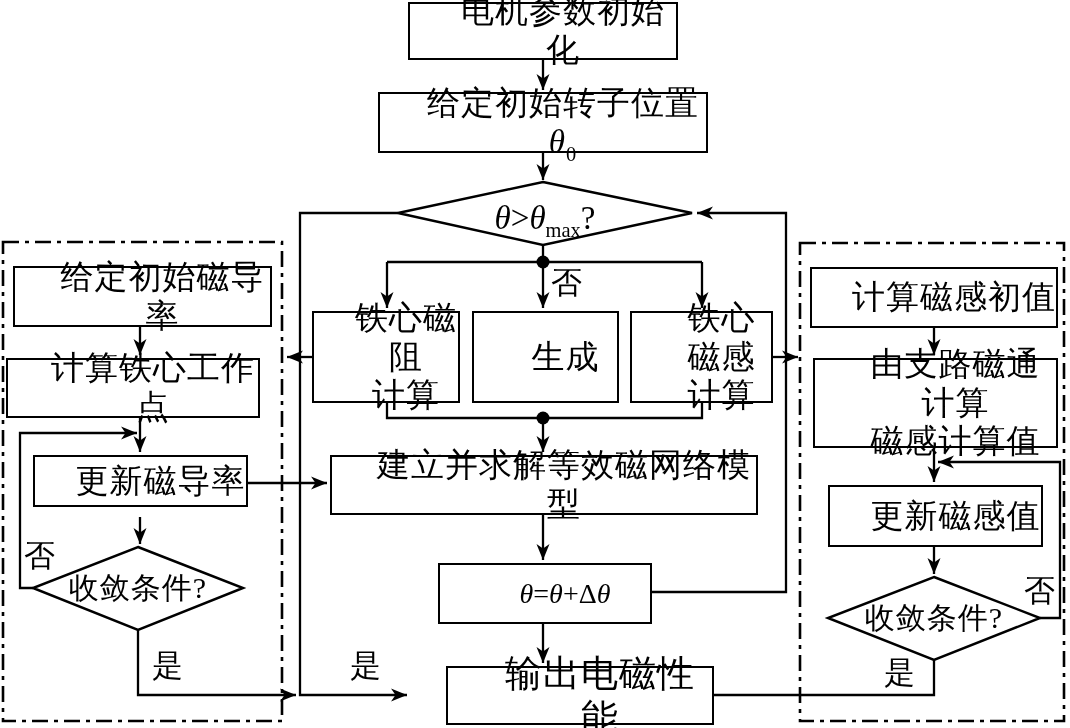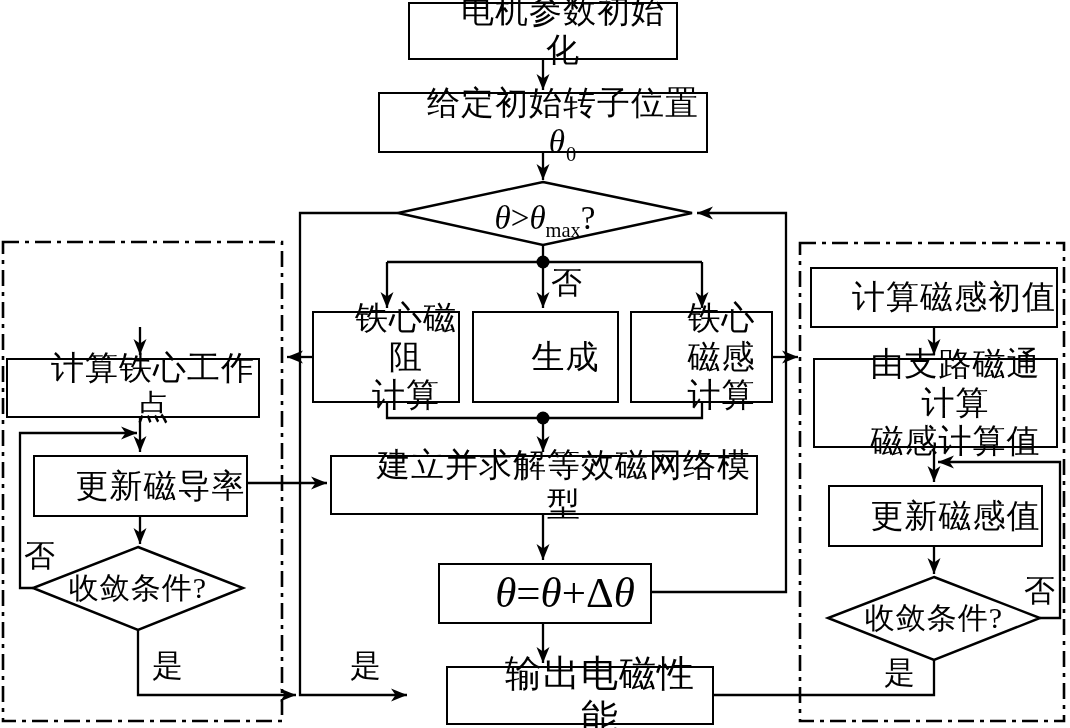--- a/index.html
+++ b/index.html
@@ -9,21 +9,21 @@
     overflow:hidden;
   }
   .layer{position:absolute;left:0;top:0;z-index:1;}
   .node{
     position:absolute;box-sizing:border-box;z-index:2;
     background:#ffffff;border:2.5px solid #000;
     display:flex;flex-direction:column;align-items:center;justify-content:center;
     text-align:center;font-size:33px;line-height:1.18;letter-spacing:1px;padding-left:40px;
   }
   .node.big{font-size:37px;margin-left:36px;}
-  .node.formula{font-size:43px;letter-spacing:0;text-align:right;}
+  .node.formula{font-size:28px;letter-spacing:0;text-align:right;}
   .dlabel{
     position:absolute;z-index:3;display:flex;align-items:center;justify-content:center;
     text-align:center;font-size:30px;letter-spacing:1px;background:transparent;
   }
   .dlabel.math{font-size:33px;letter-spacing:0;align-items:flex-end;}
   .elabel{position:absolute;z-index:3;font-size:31px;line-height:1;}
   .it{font-style:italic;}
   sub{font-size:0.62em;line-height:0;}
 </style>
 </head>
@@ -115,26 +115,29 @@
   </div>
 
   <div class="node formula" style="left:438px;top:563px;width:214px;height:61px">
     <span><span class="it">θ</span><span>=</span><span class="it">θ</span><span>+</span><span>Δ</span><span class="it">θ</span></span>
   </div>
 
   <div class="node big" style="left:410px;top:666px;width:268px;height:59px">
     <span>输出电磁性能</span>
   </div>
 
+  <div class="node" style="left:13px;top:266px;width:259px;height:61px">
+    <span>给定初始磁导率</span>
+  </div>
 
   <div class="node" style="left:6px;top:358px;width:254px;height:60px">
     <span>计算铁心工作点</span>
   </div>
 
-  <div class="node" style="left:33px;top:455px;width:215px;height:62px">
+  <div class="node" style="left:33px;top:455px;width:215px;height:52px">
     <span>更新磁导率</span>
   </div>
 
   <div class="dlabel" style="left:38px;top:567px;width:200px;height:42px">
     <span>收敛条件?</span>
   </div>
 
   <div class="node" style="left:810px;top:267px;width:248px;height:61px">
     <span>计算磁感初值</span>
   </div>

